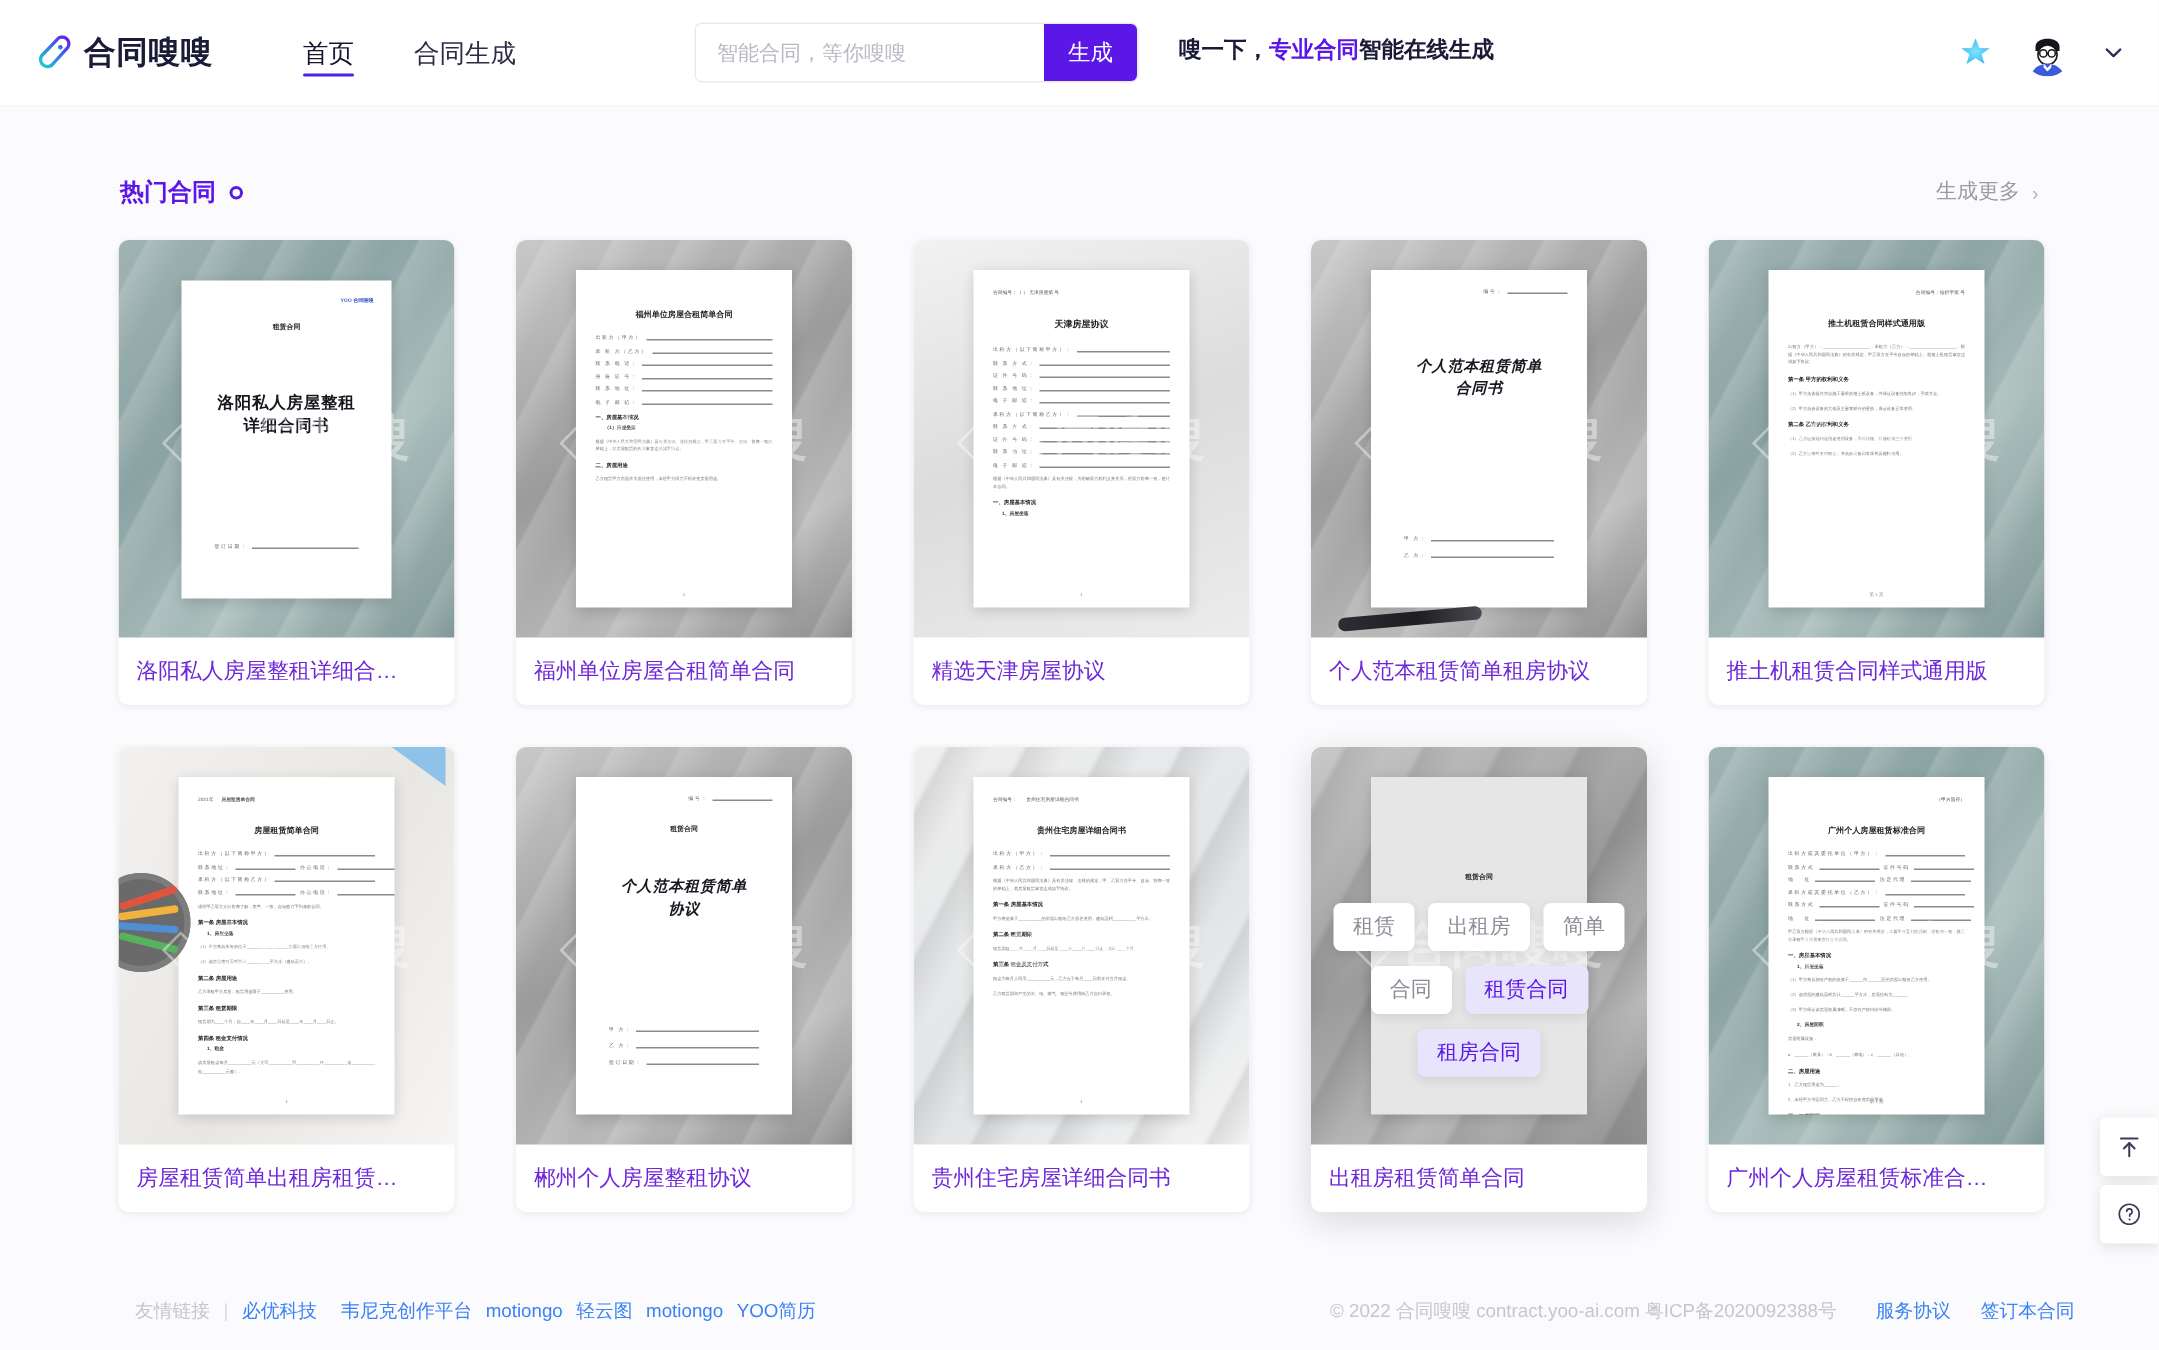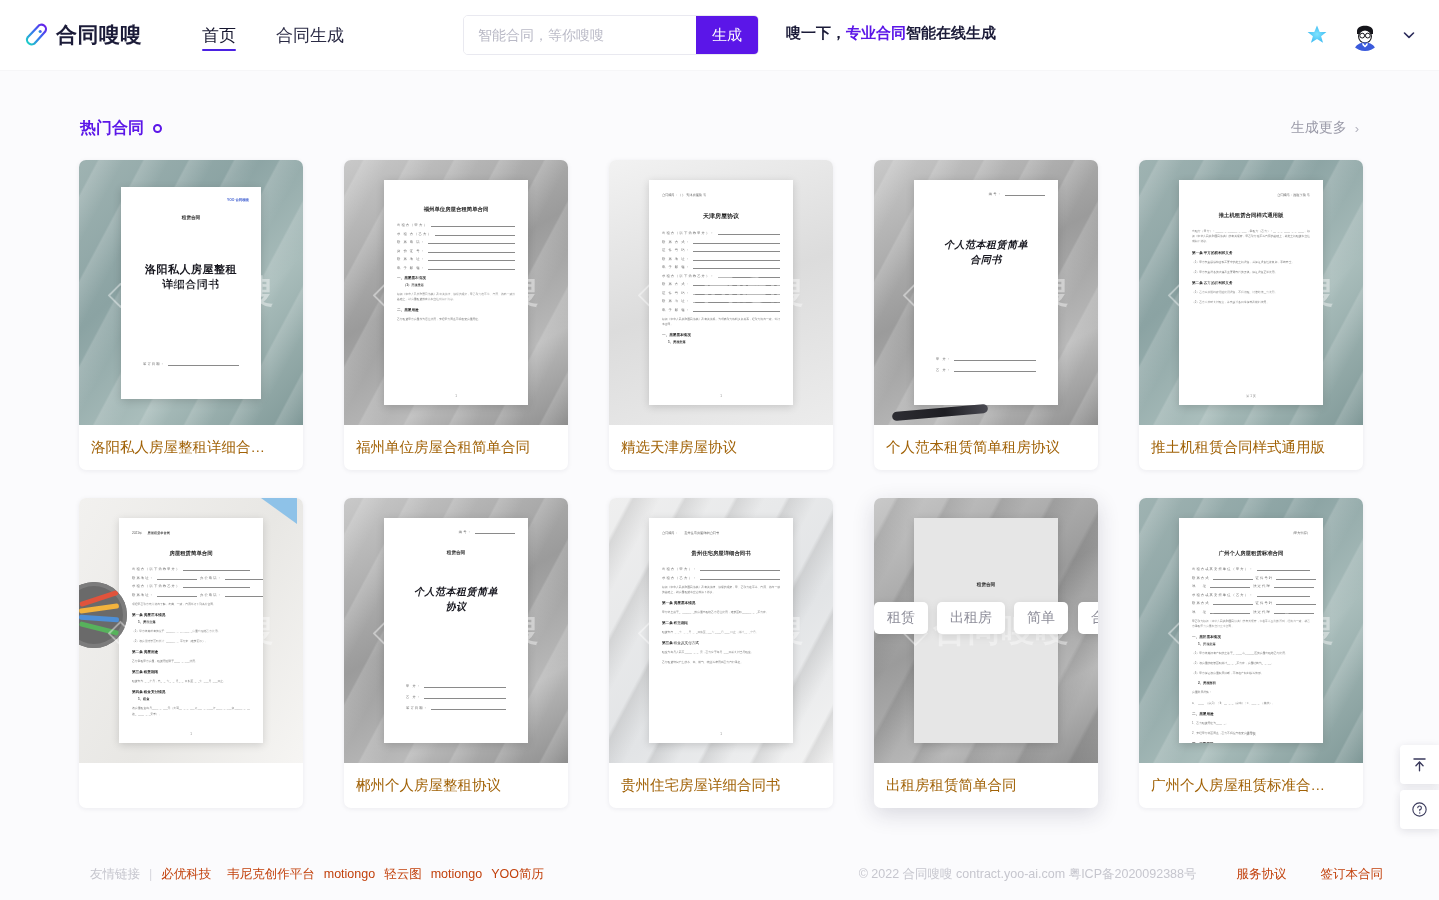--- a/index.html
+++ b/index.html
@@ -107,21 +107,21 @@
     display: flex; flex-direction: column;
     position: relative;
   }
   .card.hovered { box-shadow: 0 6px 22px rgba(30,30,60,0.16); }
   .thumb {
     height: 265px; width: 224px; position: relative; overflow: hidden;
     display: flex; align-items: center; justify-content: center;
   }
   .card-title {
     flex: 1; display: flex; align-items: center;
-    padding: 0 12px; font-size: 14.5px; color: #a16207;
+    padding: 0 12px; font-size: 14.5px; color: #6d28d9;
     white-space: nowrap; overflow: hidden; text-overflow: ellipsis;
   }
   .card-title span {
     white-space: nowrap; overflow: hidden; text-overflow: ellipsis; display: block; width: 100%;
   }
 
   
   .bg-teal   { background: linear-gradient(135deg,#9fb3b2 0%,#8ba3a3 35%,#a9bdbb 65%,#7f9897 100%); }
   .bg-gray   { background: linear-gradient(150deg,#c9c9c9 0%,#9b9b9b 45%,#b9b9b9 75%,#8e8e8e 100%); }
   .bg-white  { background: linear-gradient(160deg,#f2f2f2 0%,#dcdcdc 50%,#ececec 100%); }
@@ -208,21 +208,21 @@
     position: absolute; width: 40px; height: 5px; border-radius: 2px; left: 18px;
   }
   .corner-blue {
     position: absolute; right: 6px; top: 0; width: 0; height: 0;
     border-left: 36px solid transparent; border-top: 26px solid #8ec2e8; z-index: 4;
   }
 
   
   .tag-overlay {
     position: absolute; left: 0; right: 0; top: 104px;
-    z-index: 12; display: flex; flex-direction: row; align-items: center; gap: 10px;
+    z-index: 12; display: flex; flex-direction: column; align-items: center; gap: 10px;
   }
   .tag-row { display: flex; gap: 9px; justify-content: center; }
   .tag {
     padding: 7px 13px; border-radius: 5px; font-size: 14px;
     background: #ffffff; color: #8d8d99;
     box-shadow: 0 2px 8px rgba(0,0,0,0.10); white-space: nowrap;
   }
   .tag.accent { background: #e7e4fb; color: #5b16e8; }
 
   
@@ -238,22 +238,22 @@
   }
 
   
   .footer {
     position: absolute; left: 0; bottom: 0; width: 1439px; height: 52px;
     display: flex; align-items: center; justify-content: space-between;
     padding: 0 56px; font-size: 12.5px; color: #c6c6ce;
   }
   .footer-left { display: flex; align-items: center; gap: 9px; margin-left: 34px; }
   .footer-left .sep { color: #d8d8de; }
-  .footer-left a, .footer-right a { color: #c2410c; text-decoration: none; cursor: pointer; }
-  .footer-right { display: flex; align-items: center; gap: 34px; }
+  .footer-left a, .footer-right a { color: #3b82f6; text-decoration: none; cursor: pointer; }
+  .footer-right { display: flex; align-items: center; gap: 20px; }
   .footer-copy { margin-right: 6px; }
 </style>
 </head>
 <body>
 
 <div class="header">
 
   <div class="brand">
     <svg class="brand-logo" viewBox="0 0 24 24">
       <defs>
@@ -566,20 +566,23 @@
           <div class="para">租赁期为____个月，自____年____月____日起至____年____月____日止。</div>
           <div class="sec-h">第四条 租金支付情况</div>
           <div class="sub-h">1、租金</div>
           <div class="para">该房屋租金每月__________元（大写__________万__________仟__________佰__________拾__________元整）。</div>
           <div class="pnum">1</div>
         </div>
         <div class="watermark">
           <span class="wm-logo">◇</span>
           <span>合同嗖嗖</span>
         </div>
+      </div>
+      <div class="card-title">
+        <span>房屋租赁简单出租房租赁…</span>
       </div>
     </div>
 
     <div class="card">
       <div class="thumb bg-gray">
         <div class="streaks"></div>
         <div class="page tall">
           <div class="line-row" style="justify-content:flex-end">
               <span class="lbl">编号：</span>
               <span class="ul sh"></span>

